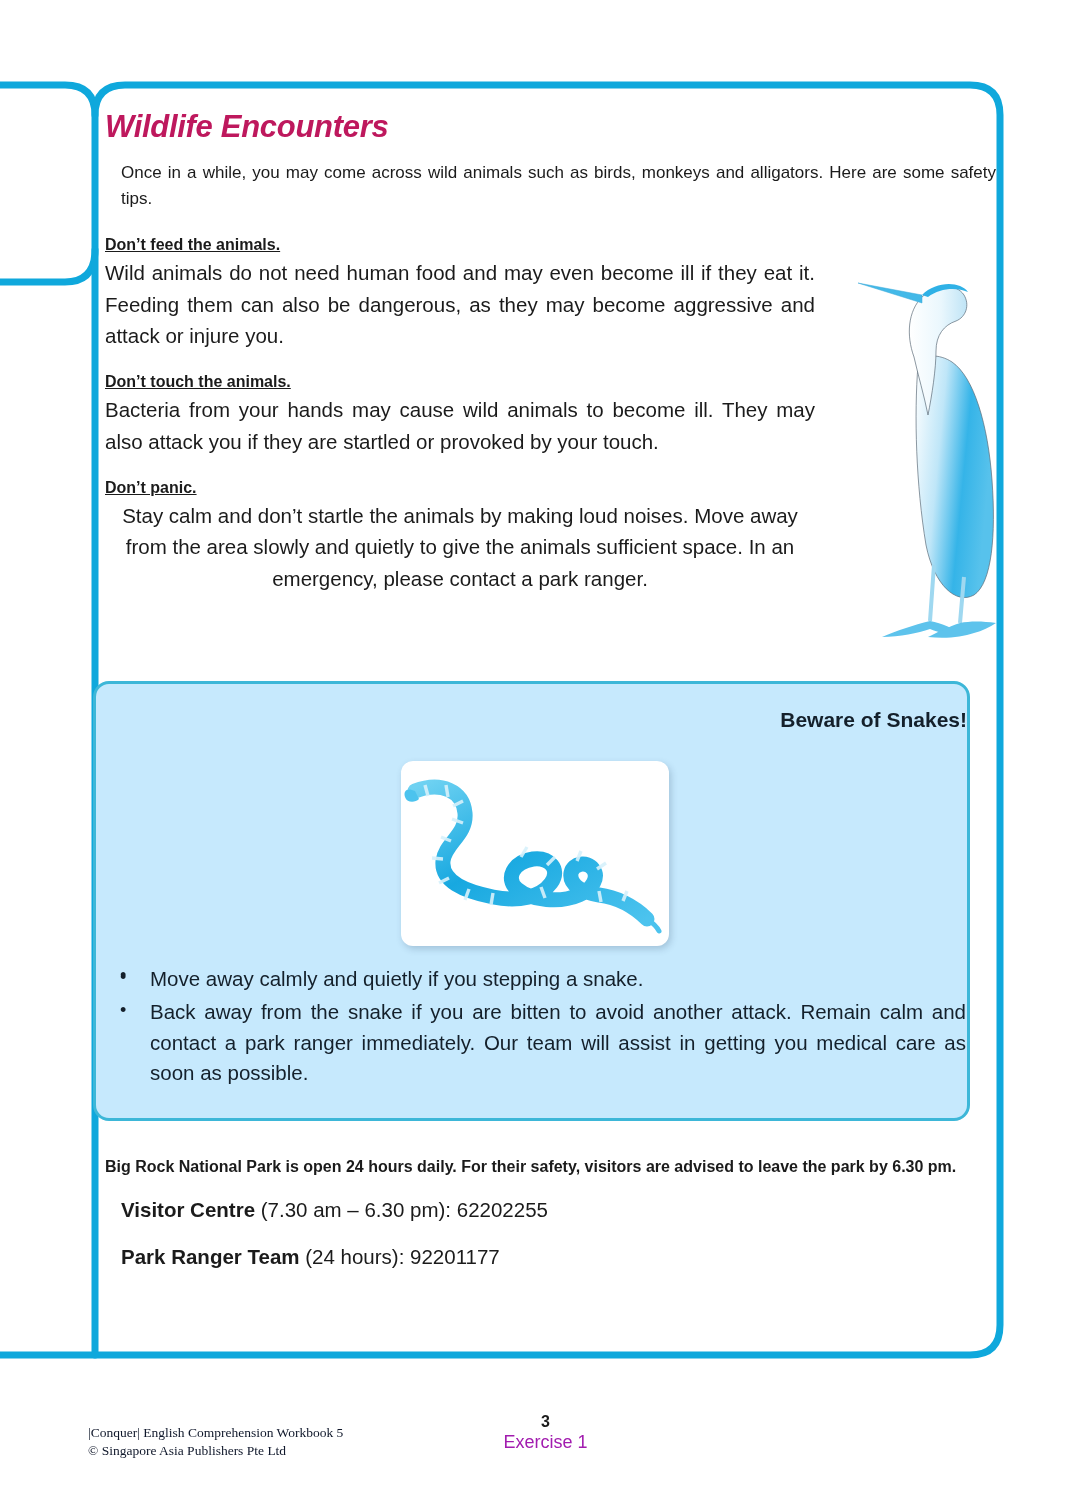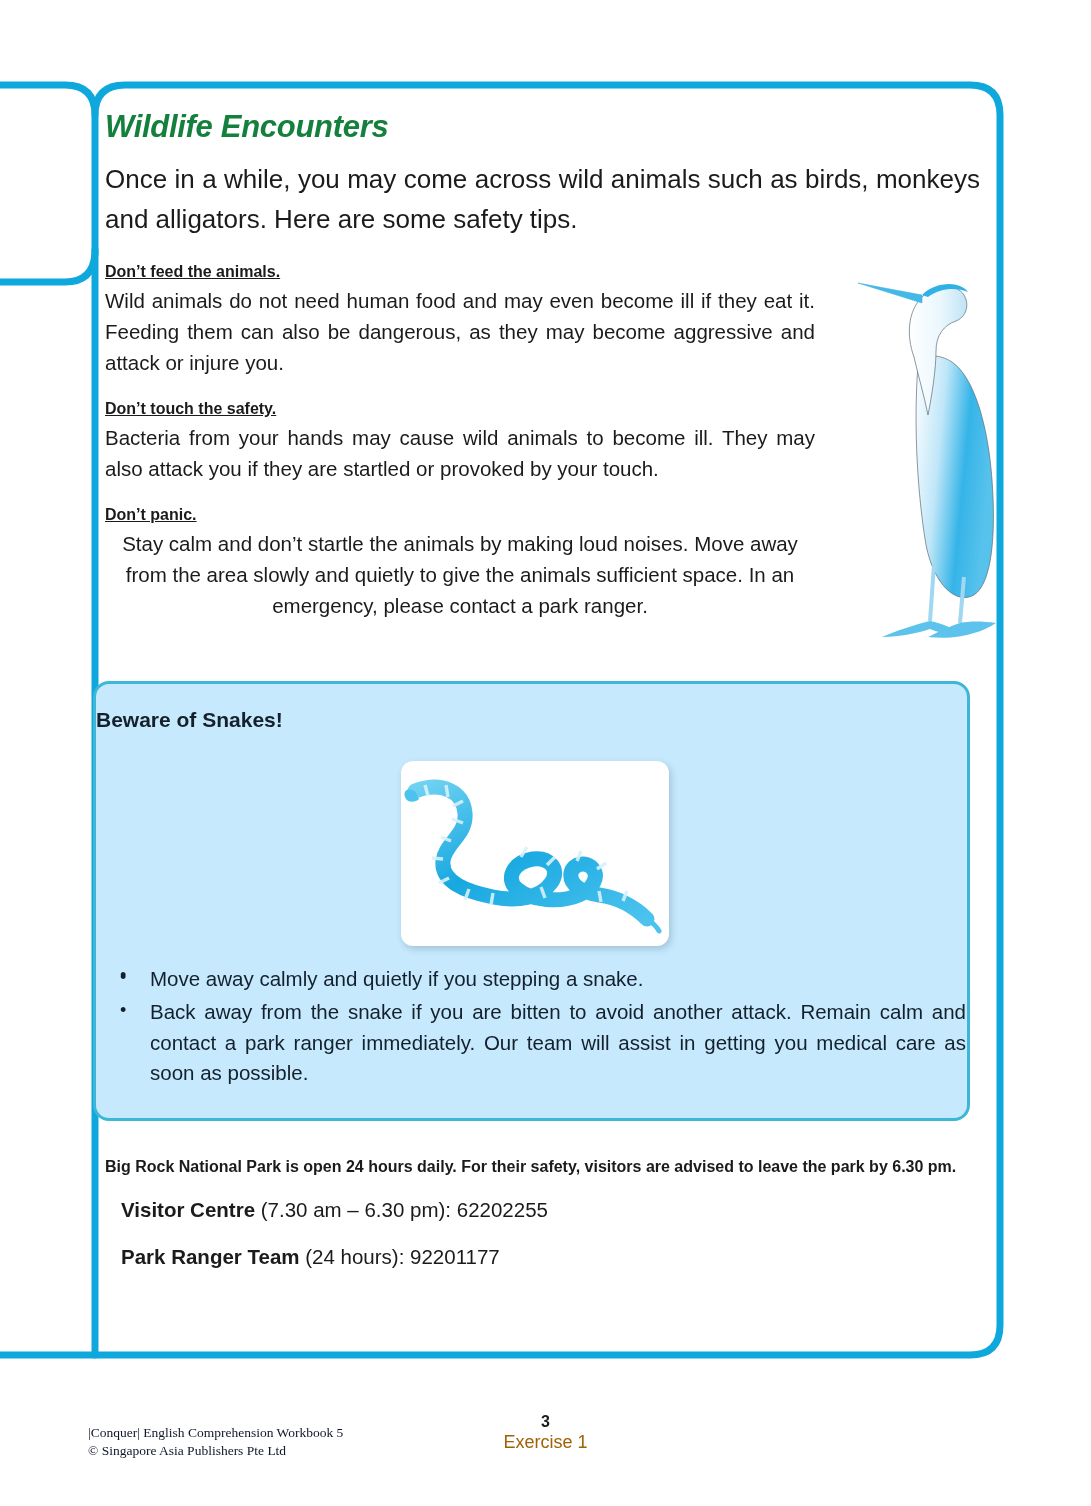--- a/index.html
+++ b/index.html
@@ -32,29 +32,29 @@
     left: 105px;
     top: 110px;
     width: 885px;
   }
 
   .article-title {
     font-size: 31px;
     font-weight: bold;
     font-style: italic;
     letter-spacing: -0.3px;
-    color: #15803d;
+    color: #be185d;
     margin: 0 0 16px 0;
     line-height: 1.1;
   }
 
   .intro {
-    font-size: 26px;
+    font-size: 17px;
     line-height: 1.52;
-    margin: 0 0 22px 0;
+    margin: 0 0 22px 16px;
     width: 875px;
     text-align: justify;
     text-justify: inter-word;
   }
 
   .tip-block { margin: 0 0 20px 0; width: 710px; }
   .tip-head {
     font-size: 16px;
     font-weight: bold;
     margin: 0 0 2px 0;
@@ -85,21 +85,21 @@
     left: 93px;
     top: 681px;
     width: 877px;
     height: 440px;
     background: #c6e9fd;
     border: 3px solid #3db7d8;
     border-radius: 16px;
     box-sizing: border-box;
   }
   .snake-title {
-    text-align: left;
+    text-align: right;
     font-size: 21px;
     font-weight: bold;
     margin: 24px 0 0 0;
     color: #14202b;
   }
   .snake-card {
     position: absolute;
     left: 305px;
     top: 77px;
     width: 268px;
@@ -179,21 +179,21 @@
     font-size: 16px;
     font-weight: bold;
     display: block;
     line-height: 1.2;
     color: #1b1b1b;
   }
   .footer-center .ex {
     font-size: 18px;
     display: block;
     line-height: 1.25;
-    color: #a16207;
+    color: #a21caf;
   }
 </style>
 </head>
 <body>
 
 <svg id="page-frame" viewBox="0 0 1091 1400" xmlns="http://www.w3.org/2000/svg">
 
   <path d="M 0 85
            L 65 85
            Q 95 85 95 115
@@ -214,21 +214,21 @@
   <h1 class="article-title">Wildlife Encounters</h1>
 
   <p class="intro">Once in a while, you may come across wild animals such as birds, monkeys and alligators. Here are some safety tips.</p>
 
   <div class="tip-block">
     <p class="tip-head">Don’t feed the animals.</p>
     <p class="tip-body">Wild animals do not need human food and may even become ill if they eat it. Feeding them can also be dangerous, as they may become aggressive and attack or injure you.</p>
   </div>
 
   <div class="tip-block">
-    <p class="tip-head">Don’t touch the safety.</p>
+    <p class="tip-head">Don’t touch the animals.</p>
     <p class="tip-body">Bacteria from your hands may cause wild animals to become ill. They may also attack you if they are startled or provoked by your touch.</p>
   </div>
 
   <div class="tip-block">
     <p class="tip-head">Don’t panic.</p>
     <p class="tip-body nojust">Stay calm and don’t startle the animals by making loud noises. Move away from the area slowly and quietly to give the animals sufficient space. In an emergency, please contact a park ranger.</p>
   </div>
 </div>
 
 <svg id="heron" viewBox="0 0 180 395" xmlns="http://www.w3.org/2000/svg">

